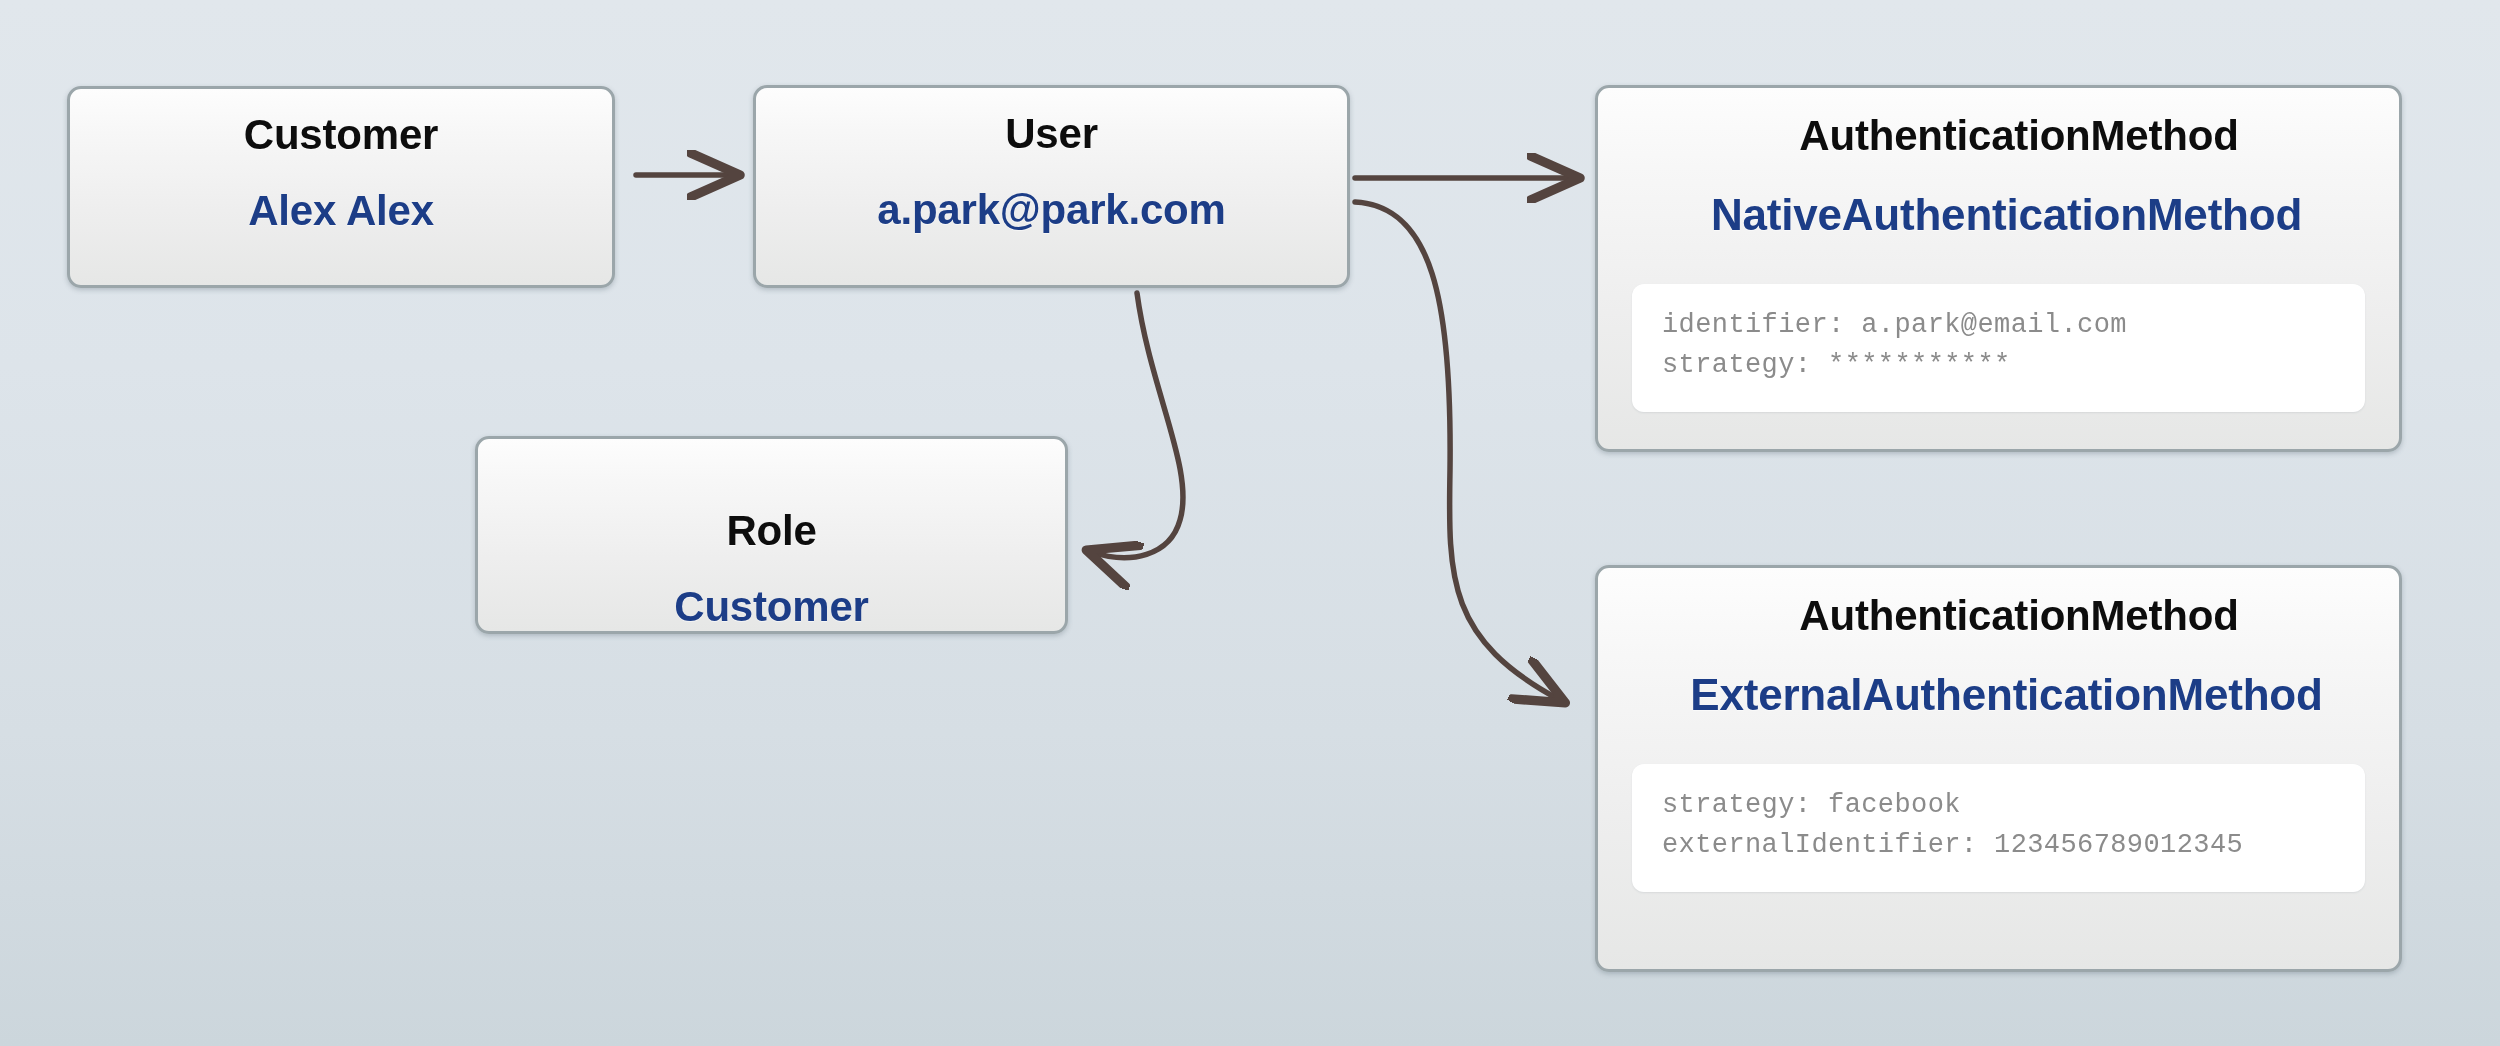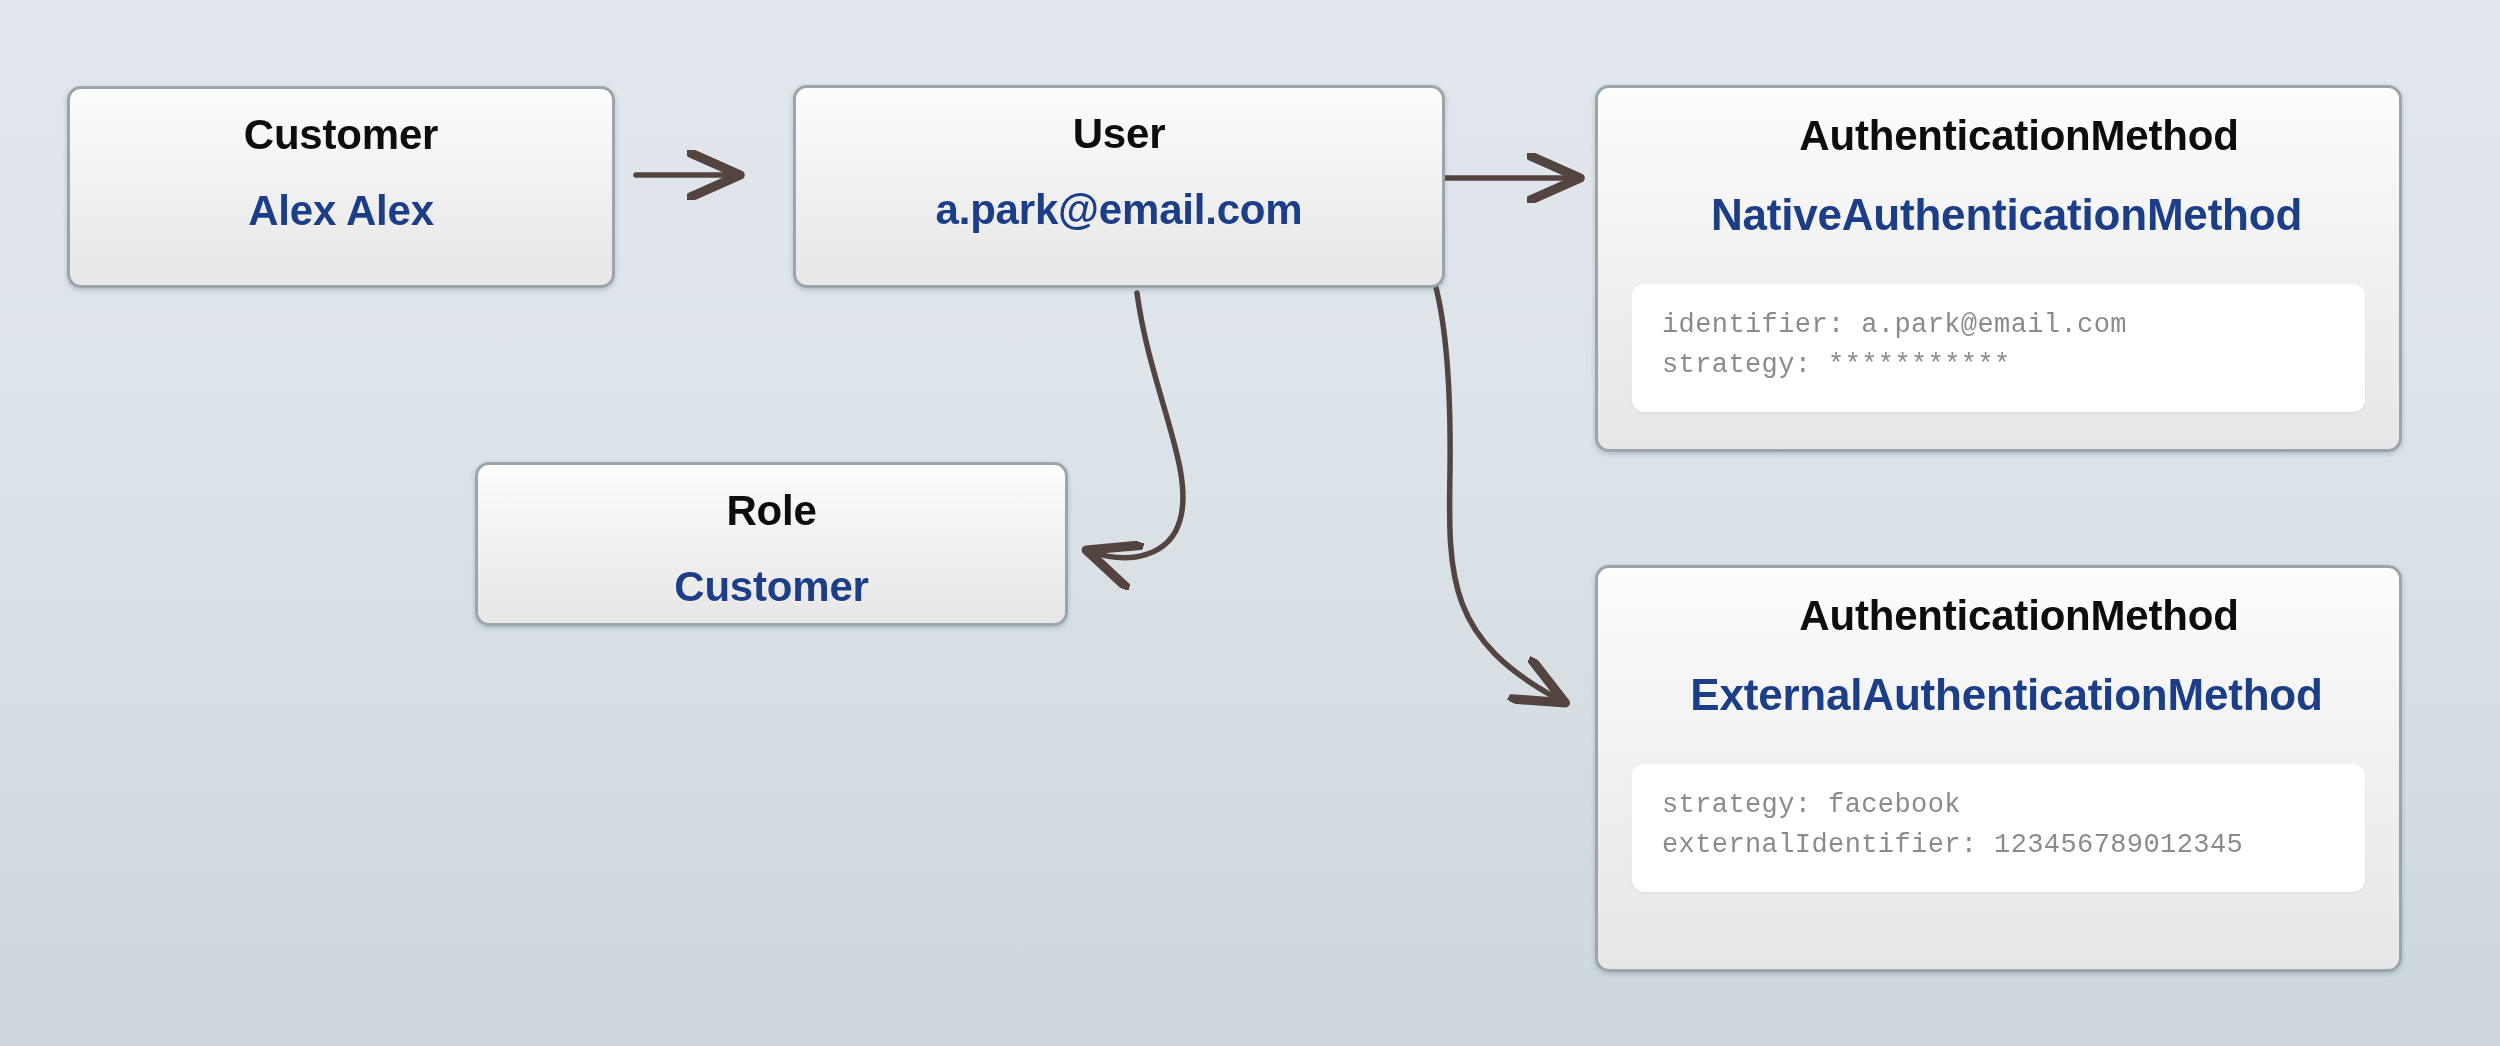--- a/index.html
+++ b/index.html
@@ -110,26 +110,26 @@
     <path d="M1355,202 C1432,206 1452,300 1450,470 C1448,580 1448,640 1560,700" fill="none" stroke="#54443f" stroke-width="5.5" stroke-linecap="round" marker-end="url(#arrowhead)"></path>
 
     <path d="M1137,293 C1150,390 1195,470 1180,520 C1170,556 1130,565 1092,552" fill="none" stroke="#54443f" stroke-width="5.5" stroke-linecap="round" marker-end="url(#arrowhead)"></path>
   </svg>
 
   <div class="node simple" style="left:67px; top:86px; width:548px; height:202px;">
     <div class="node-title">Customer</div>
     <div class="node-subtitle">Alex Alex</div>
   </div>
 
-  <div class="node simple" style="left:753px; top:85px; width:652px; height:203px;margin-left:40px;">
+  <div class="node simple" style="left:753px; top:85px; width:597px; height:203px;">
     <div class="node-title">User</div>
-    <div class="node-subtitle">a.park@email.com</div>
+    <div class="node-subtitle">a.park@park.com</div>
   </div>
 
-  <div class="node simple" style="left:475px; top:462px; width:593px; height:164px;">
+  <div class="node simple" style="left:475px; top:436px; width:593px; height:198px;justify-content:flex-end;">
     <div class="node-title">Role</div>
     <div class="node-subtitle">Customer</div>
   </div>
 
   <div class="node detail" style="left:1595px; top:85px; width:807px; height:367px;">
     <div class="node-title">AuthenticationMethod</div>
     <div class="node-subtitle">NativeAuthenticationMethod</div>
     <div class="attr-panel">
       <div class="attr-line">identifier: a.park@email.com</div>
       <div class="attr-line">strategy: ***********</div>

